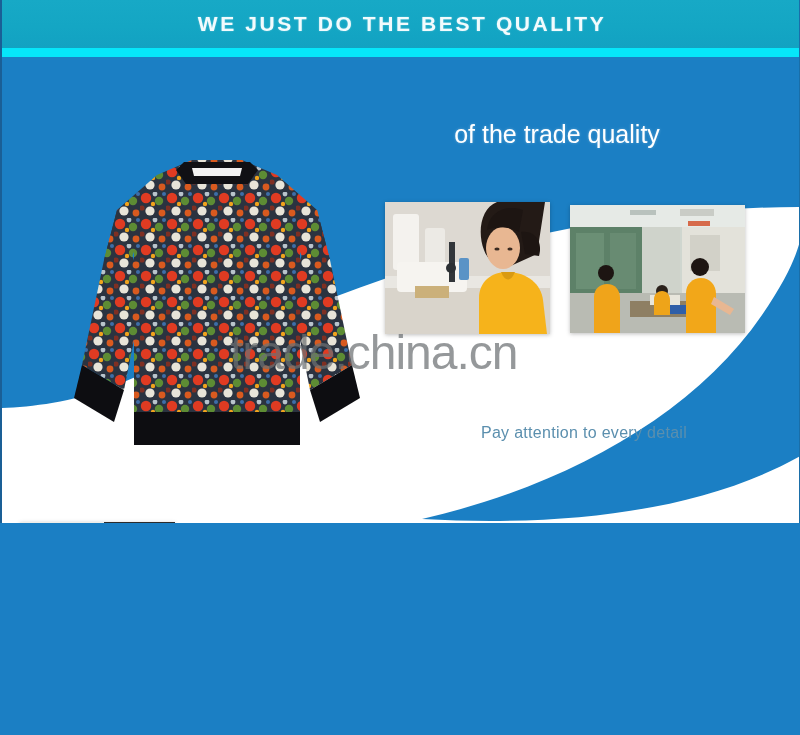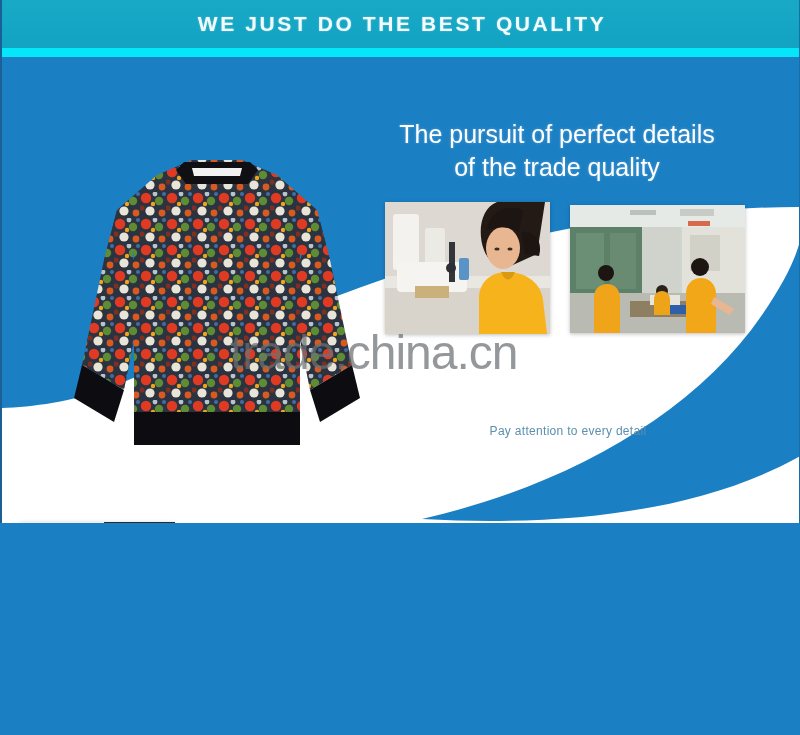--- a/index.html
+++ b/index.html
@@ -47,23 +47,23 @@
   
   .headline {
     position:absolute; left:330px; top:118px; width:450px;
     text-align:center; color:#ffffff;
     font-size:25px; line-height:33px; font-weight:normal;
     text-shadow:0 0 3px rgba(255,255,255,.30);
   }
   .headline .l2 { display:block; }
 
   .subline {
-    position:absolute; left:376px; top:424px; width:380px;
+    position:absolute; left:392px; top:424px; width:380px;
     text-align:center; color:#5b8fae;
-    font-size:12px; letter-spacing:.3px;
+    font-size:16px; letter-spacing:.3px;
   }
 
   
   .ph { position:absolute; overflow:hidden; background:#cfd6da; }
   .ph > svg, .ph > .inner { width:100%; height:100%; display:block; }
 
   #ph-garment { left:60px;  top:140px; width:310px; height:340px; background:transparent; }
   #ph-sewing  { left:383px; top:202px; width:165px; height:132px; box-shadow:0 1px 4px rgba(0,0,0,.25); }
   #ph-floor   { left:568px; top:205px; width:175px; height:128px; box-shadow:0 1px 4px rgba(0,0,0,.25); }
   #ph-press   { left:18px;  top:522px; width:155px; height:138px; box-shadow:0 1px 4px rgba(0,0,0,.25); }
@@ -101,21 +101,20 @@
              C 700,455 560,470 420,462
              C 560,430 690,360 760,258
              C 800,200 800,175 800,168
              L 800,150
              C 700,150 600,162 500,186
              C 380,216 230,280 110,330
              C 70,345 30,350 0,351 Z" fill="#ffffff"></path>
   </svg>
 
   <div class="headline">
-    <span>The pursuit of perfect details</span>
     <span class="l2">of the trade quality</span>
   </div>
 
   <div class="ph" id="ph-garment">
     <svg viewBox="0 0 310 340" preserveAspectRatio="none">
       <defs>
         <pattern id="floral" width="26" height="26" patternUnits="userSpaceOnUse">
           <rect width="26" height="26" fill="#2b3340"></rect>
           <circle cx="6" cy="6" r="5.2" fill="#e03b22"></circle>
           <circle cx="19" cy="9" r="4.2" fill="#5d8c34"></circle>

